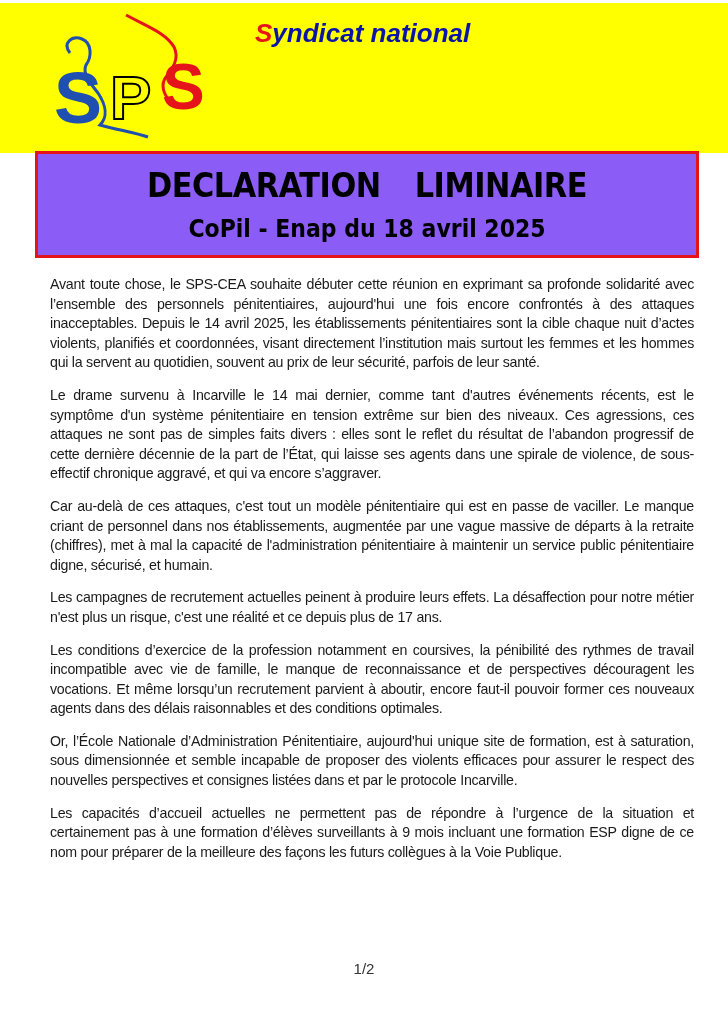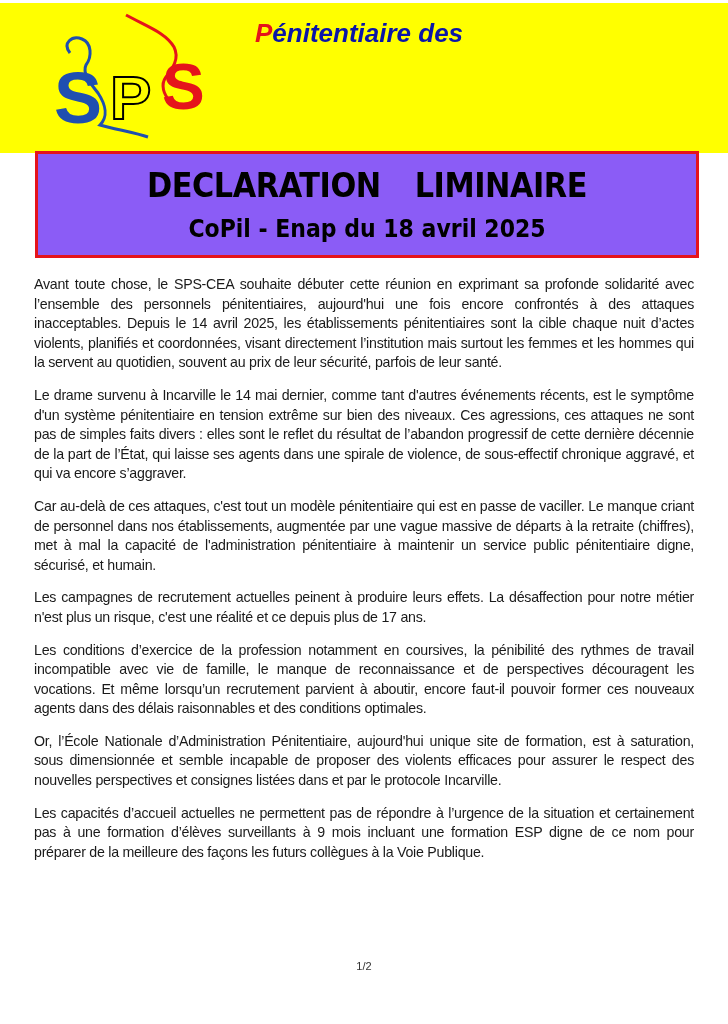--- a/index.html
+++ b/index.html
@@ -7,39 +7,39 @@
   .header-band { position:absolute; left:0; top:3px; width:728px; height:150px; background:#ffff00; }
   .logo { position:absolute; left:48px; top:10px; width:170px; height:135px; }
   .logo-caption { position:absolute; left:36px; top:128px; width:200px; text-align:center; font-family:"Liberation Sans", sans-serif; font-weight:bold; font-size:13px; color:#1a1a1a; letter-spacing:0.3px; }
   .org-lines { position:absolute; left:255px; top:12px; }
   .org-line { font-family:"Liberation Sans", sans-serif; font-style:italic; font-weight:bold; font-size:26px; color:#0a15a8; height:48px; line-height:36px; white-space:nowrap; }
   .org-line .init { color:#e5141b; }
   .title-box { position:absolute; left:35px; top:151px; width:658px; height:101px; background:#8b5cf6; border:3px solid #e5141b; }
   .title-main { position:absolute; left:0; width:100%; top:12px; text-align:center; font-family:"DejaVu Sans", sans-serif; font-weight:bold; font-size:33px; color:#000; letter-spacing:-0.5px; word-spacing:26px; transform:scaleX(0.92); }
   .title-sub { position:absolute; left:0; width:100%; top:60px; text-align:center; font-family:"DejaVu Sans", sans-serif; font-weight:bold; font-size:25px; color:#000; transform:scaleX(0.88); }
   .body { position:absolute; left:34px; top:275px; width:660px; }
-  .para { font-family:"Liberation Sans", sans-serif; font-size:14.2px; line-height:19.6px; color:#1a1a1a; text-align:justify; margin:0 0 13px 0; letter-spacing:-0.25px; }
-  .page-num { position:absolute; left:0; width:728px; top:960px; text-align:center; font-family:"Liberation Sans", sans-serif; font-size:11px; color:#333; }
+  .para { font-family:"Liberation Sans", sans-serif; font-size:14.2px; line-height:19.6px; color:#1a1a1a; text-align:justify; margin:0 0 13px 16px; letter-spacing:-0.25px; }
+  .page-num { position:absolute; left:0; width:728px; top:960px; text-align:center; font-family:"Liberation Sans", sans-serif; font-size:15px; color:#333; }
 </style>
 </head>
 <body>
 
 <div class="header-band">
   <svg class="logo" viewBox="0 0 170 135">
 
     <path d="M78 2 C100 14, 118 20, 126 34 C132 46, 124 56, 118 64 C112 72, 116 82, 122 88" fill="none" stroke="#e5141b" stroke-width="3"></path>
 
     <path d="M22 40 C14 30, 24 22, 34 26 C44 30, 44 44, 38 52 C34 60, 42 70, 50 80 C58 92, 60 104, 52 112 C66 116, 88 120, 100 124" fill="none" stroke="#1f4fb0" stroke-width="3"></path>
     <text x="6" y="110" font-family="Liberation Sans, sans-serif" font-weight="bold" font-size="72" fill="#1f4fb0">S</text>
     <text x="62" y="106" font-family="Liberation Sans, sans-serif" font-weight="bold" font-size="62" fill="#ffff00" stroke="#000" stroke-width="2">P</text>
     <text x="114" y="96" font-family="Liberation Sans, sans-serif" font-weight="bold" font-size="64" fill="#e5141b">S</text>
   </svg>
 
   <div class="org-lines">
-    <div class="org-line"><span class="init">P</span><span>énitentiaire des</span></div>
+    <div class="org-line"><span class="init">S</span><span>yndicat national</span></div>
   </div>
 </div>
 
 <div class="title-box">
   <div class="title-main">DECLARATION LIMINAIRE</div>
   <div class="title-sub">CoPil - Enap du 18 avril 2025</div>
 </div>
 
 <div class="body">
   <p class="para">Avant toute chose, le SPS-CEA souhaite débuter cette réunion en exprimant sa profonde solidarité avec l’ensemble des personnels pénitentiaires, aujourd'hui une fois encore confrontés à des attaques inacceptables. Depuis le 14 avril 2025, les établissements pénitentiaires sont la cible chaque nuit d’actes violents, planifiés et coordonnées, visant directement l’institution mais surtout les femmes et les hommes qui la servent au quotidien, souvent au prix de leur sécurité, parfois de leur santé.</p>

